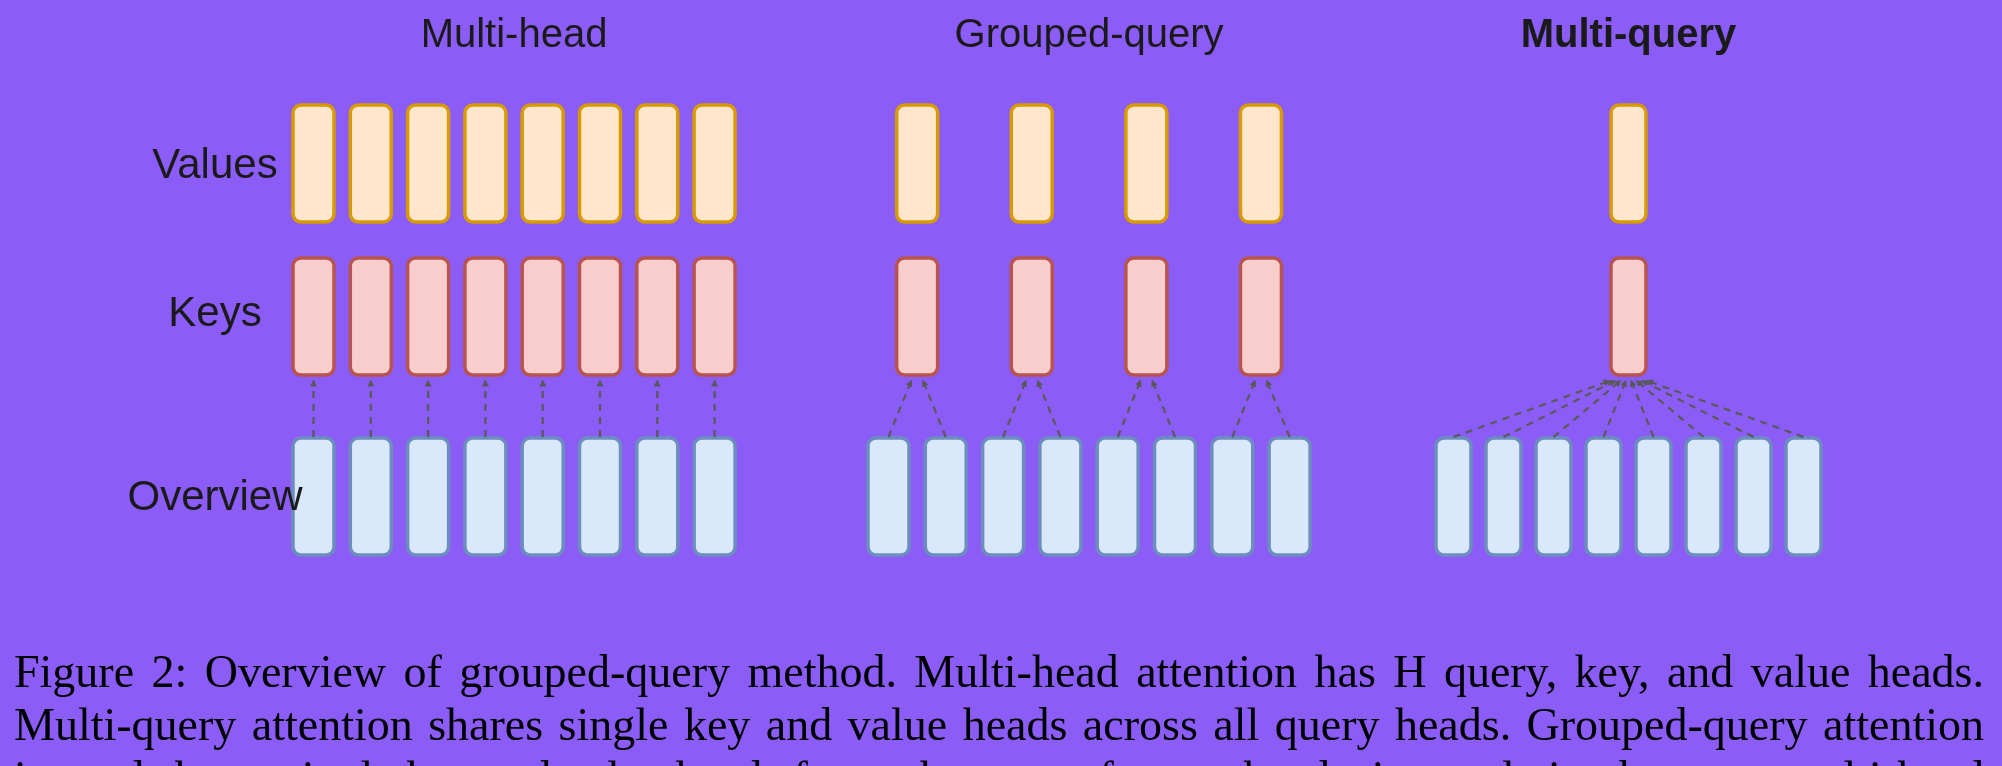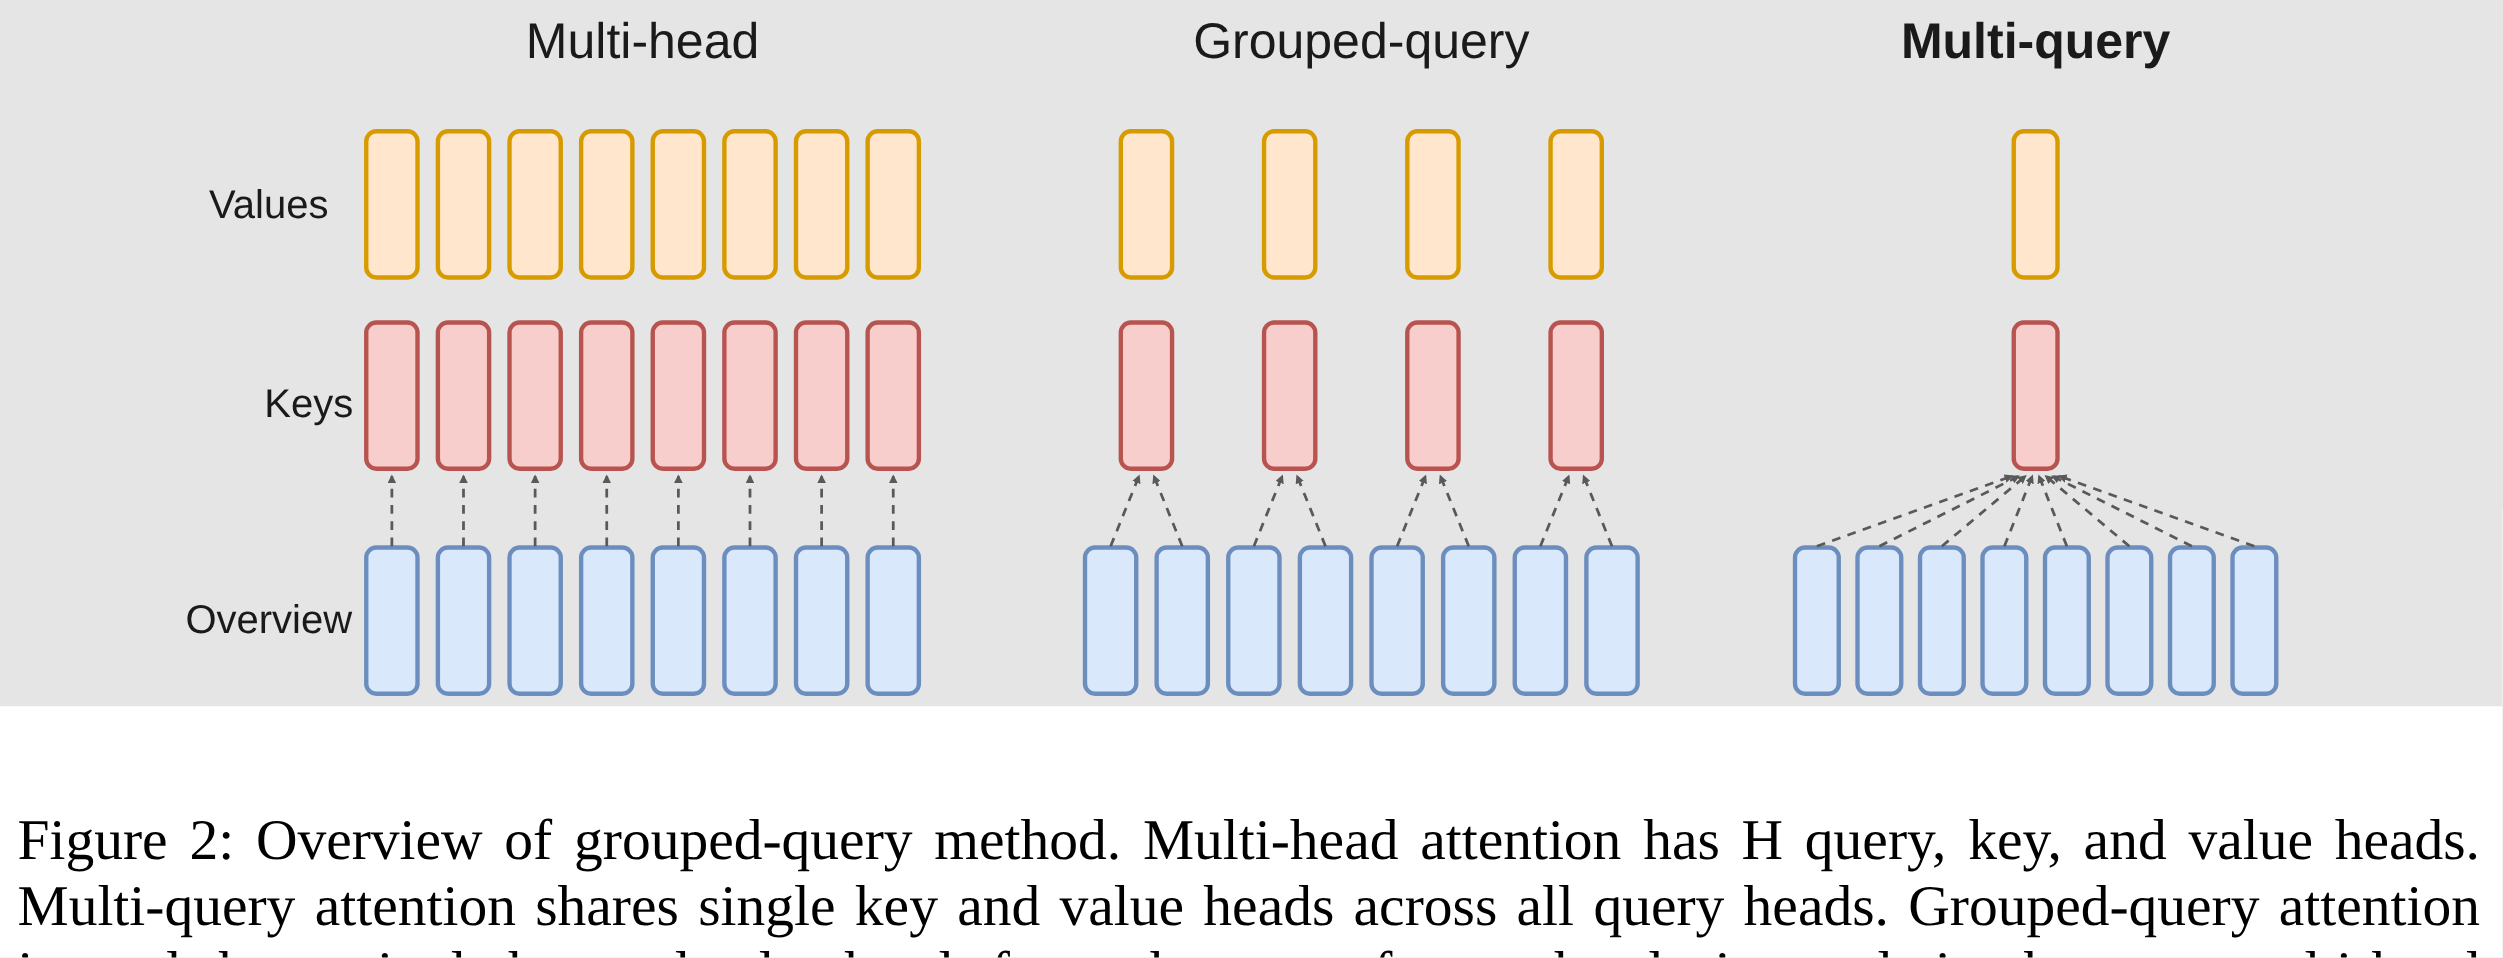--- a/index.html
+++ b/index.html
@@ -1,29 +1,29 @@
 <!DOCTYPE html>
 <html><head>
 <meta charset="utf-8">
 <style>
   html,body{margin:0;padding:0;}
   body{width:2002px;height:766px;background:#ffffff;overflow:hidden;
        font-family:"Liberation Sans",sans-serif;}
-  #stage{position:relative;width:2002px;height:565px;background:#e5e5e5;}
+  #stage{position:relative;width:2002px;height:766px;background:#8b5cf6;}
 
   
   .diagram-title{position:absolute;top:10px;height:46px;line-height:46px;
       font-size:40px;color:#1a1a1a;white-space:nowrap;
       transform:translateX(-50%);}
 
   
   .row-label{position:absolute;left:215px;transform:translate(-50%,-50%);
-      font-size:32px;color:#1a1a1a;white-space:nowrap;}
+      font-size:42px;color:#1a1a1a;white-space:nowrap;}
   .row-label-values{top:164px;}
-  .row-label-keys{top:323px;margin-left:32px;}
+  .row-label-keys{top:312px;}
   .row-label-queries{top:496px;}
 
   
   #diagram-svg{position:absolute;left:0;top:0;width:2002px;height:580px;}
 
   
   .caption{position:absolute;left:14px;right:18px;top:599px;
       font-family:"Liberation Serif",serif;font-size:46px;line-height:53px;
       color:#000000;text-align:justify;}
   .caption .ital{font-style:italic;}

